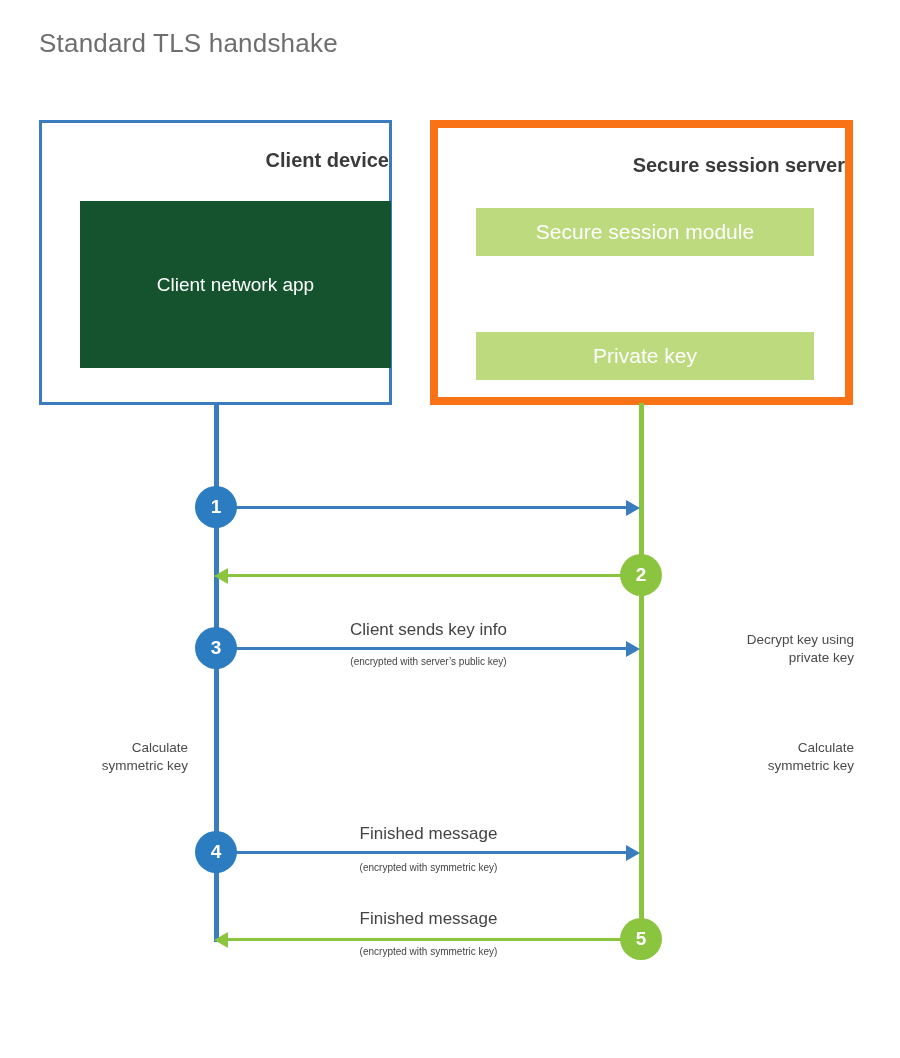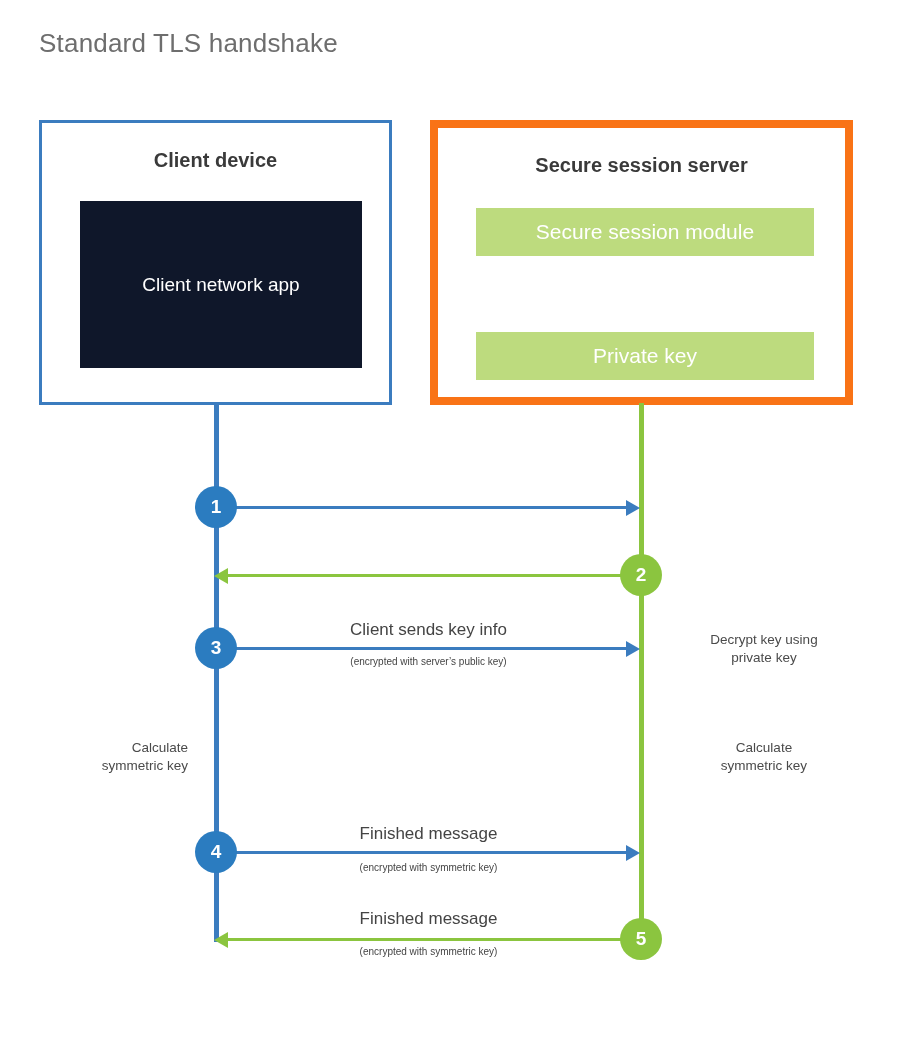--- a/index.html
+++ b/index.html
@@ -18,26 +18,26 @@
     letter-spacing:0.2px;white-space:nowrap;
   }
 
   
   .actor-box{position:absolute;background:#ffffff;box-sizing:border-box;}
   #client-box{left:39px;top:120px;width:353px;height:285px;border:3px solid #3b7cbf;}
   #server-box{left:430px;top:120px;width:423px;height:285px;border:8px solid #f97316;}
 
   .actor-title{
     position:absolute;left:0;right:0;top:26px;
-    text-align:center;font-size:20px;font-weight:bold;color:#3a3a3a;
+    text-align:right;font-size:20px;font-weight:bold;color:#3a3a3a;
   }
 
   .client-app{
-    position:absolute;left:38px;top:78px;width:282px;height:167px;
-    background:#0f172a;
+    position:absolute;left:38px;top:78px;width:311px;height:167px;
+    background:#14532d;
     display:flex;align-items:center;justify-content:center;
     color:#ffffff;font-size:19px;line-height:1.35;text-align:center;
   }
 
   .server-bar{
     position:absolute;left:38px;width:338px;height:48px;
     background:#bddb7e;
     display:flex;align-items:center;justify-content:center;
     color:#ffffff;font-size:21px;text-align:center;
   }
@@ -79,21 +79,21 @@
   }
   .msg-sublabel{
     position:absolute;text-align:center;
     font-size:10px;color:#444444;white-space:nowrap;
   }
 
   .side-note{
     position:absolute;font-size:13.5px;color:#4a4a4a;line-height:1.35;
   }
   .side-note.left-note{text-align:right;}
-  .side-note.right-note{text-align:center;}
+  .side-note.right-note{text-align:right;}
 </style>
 </head>
 <body>
 
 <div id="stage">
 
   <div class="page-title">Standard TLS handshake</div>
 
   <div class="actor-box" id="client-box">
     <div class="actor-title">Client device</div>

